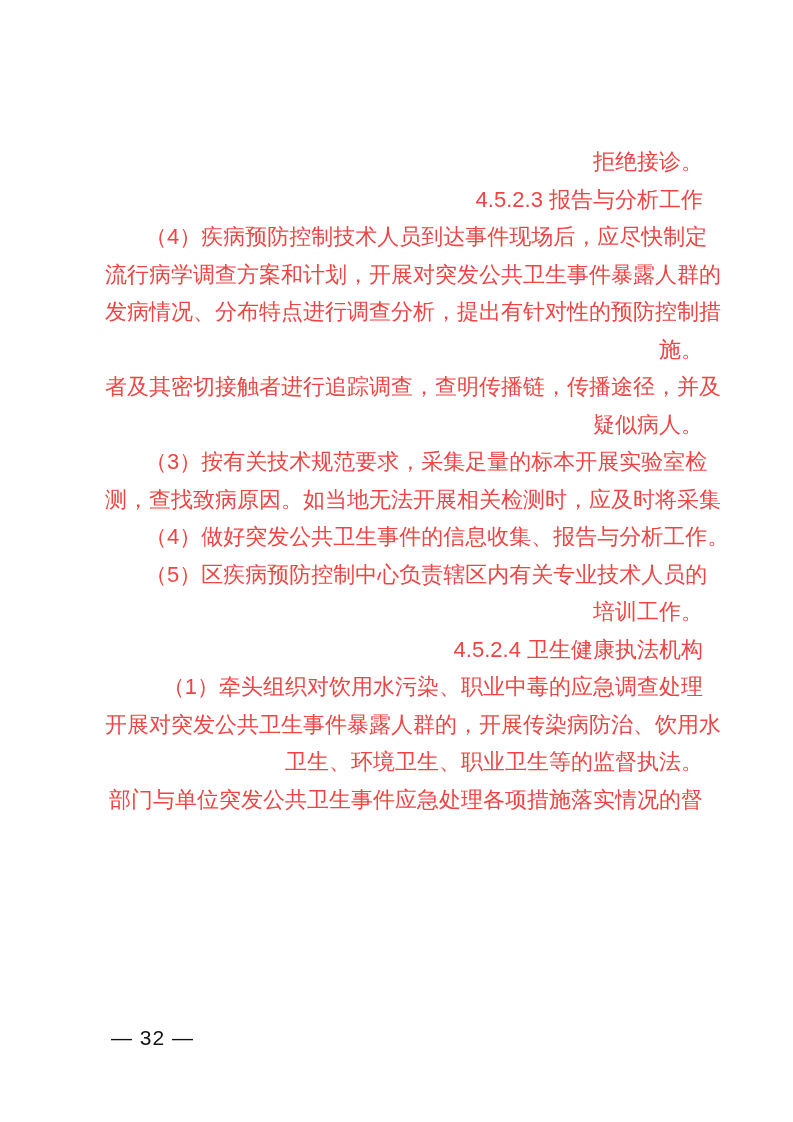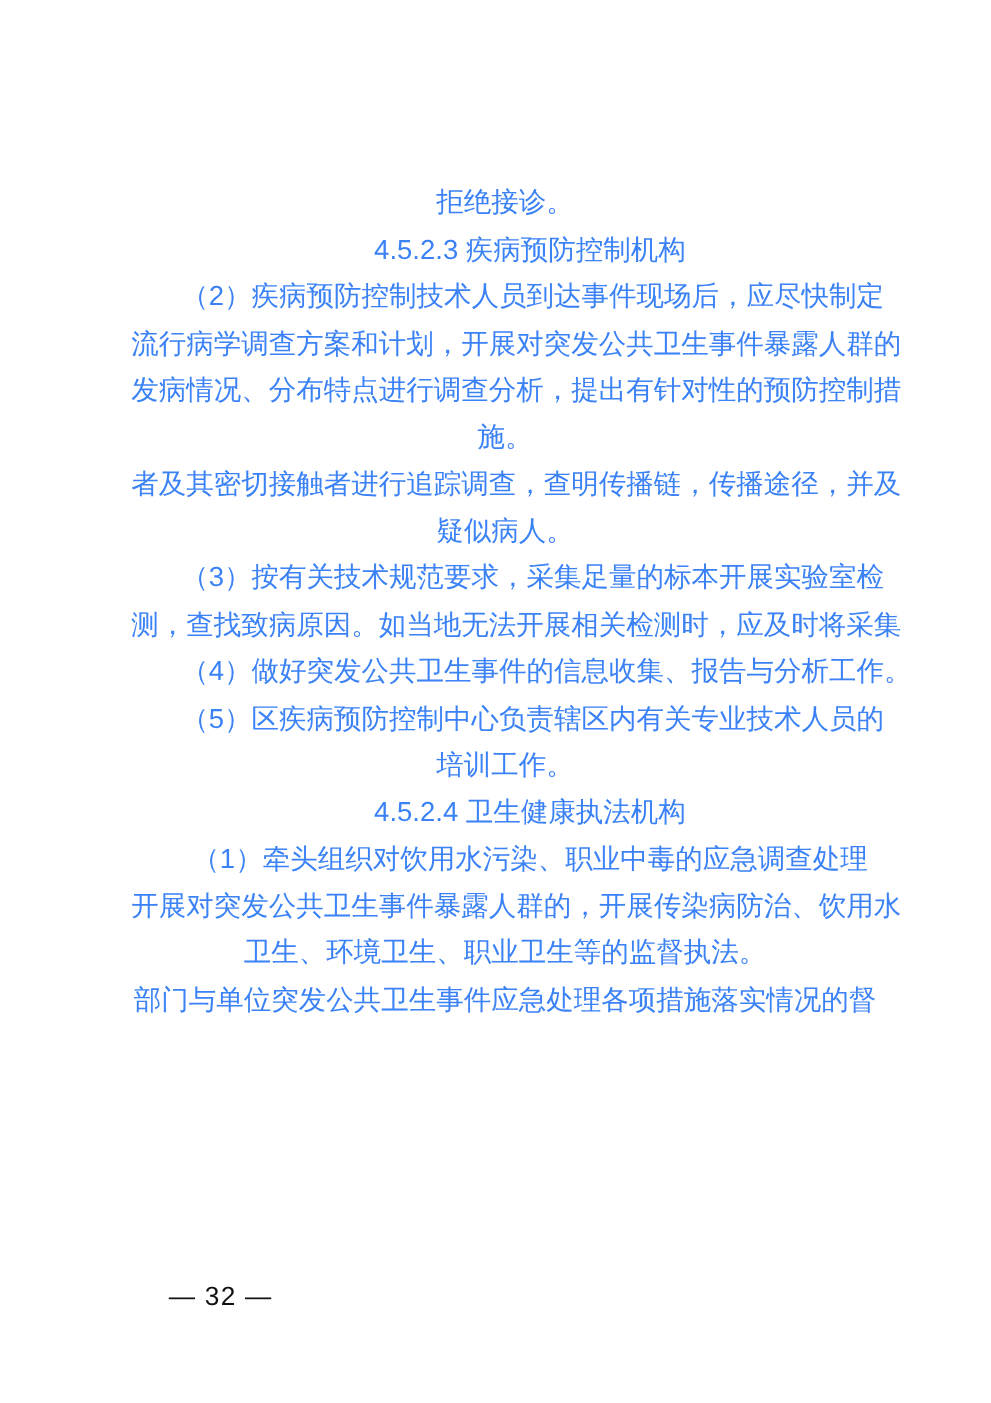--- a/index.html
+++ b/index.html
@@ -19,46 +19,46 @@
   }
   .text-block {
     position: absolute;
     left: 105px;
     top: 143px;
     width: 598px;
   }
   .line {
     font-size: 22px;
     line-height: 37.5px;
-    color: #3b82f6;
+    color: #ef4444;
     letter-spacing: 0px;
     white-space: nowrap;
-    text-align: center;
+    text-align: right;
   }
   .line.indent {
     padding-left: 40px;
   }
   .footer {
     position: absolute;
-    left: 135px;
+    left: 111px;
     top: 1026px;
     font-size: 21px;
     line-height: 24px;
     color: #111111;
     letter-spacing: 1px;
   }
 </style>
 </head>
 <body>
 
 <div class="page">
   <div class="text-block">
       <div class="line">拒绝接诊。</div>
-      <div class="line indent">4.5.2.3 疾病预防控制机构</div>
-      <div class="line indent">（2）疾病预防控制技术人员到达事件现场后，应尽快制定</div>
+      <div class="line indent">4.5.2.3 报告与分析工作</div>
+      <div class="line indent">（4）疾病预防控制技术人员到达事件现场后，应尽快制定</div>
       <div class="line">流行病学调查方案和计划，开展对突发公共卫生事件暴露人群的</div>
       <div class="line">发病情况、分布特点进行调查分析，提出有针对性的预防控制措</div>
       <div class="line">施。</div>
       <div class="line">者及其密切接触者进行追踪调查，查明传播链，传播途径，并及</div>
       <div class="line">疑似病人。</div>
       <div class="line indent">（3）按有关技术规范要求，采集足量的标本开展实验室检</div>
       <div class="line">测，查找致病原因。如当地无法开展相关检测时，应及时将采集</div>
       <div class="line indent">（4）做好突发公共卫生事件的信息收集、报告与分析工作。</div>
       <div class="line indent">（5）区疾病预防控制中心负责辖区内有关专业技术人员的</div>
       <div class="line">培训工作。</div>

